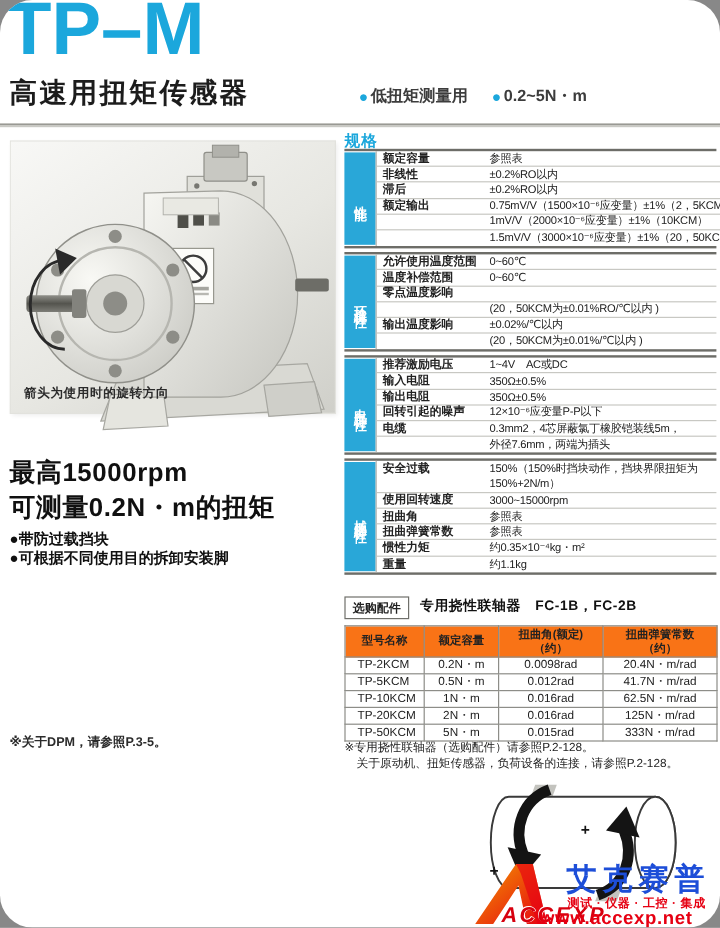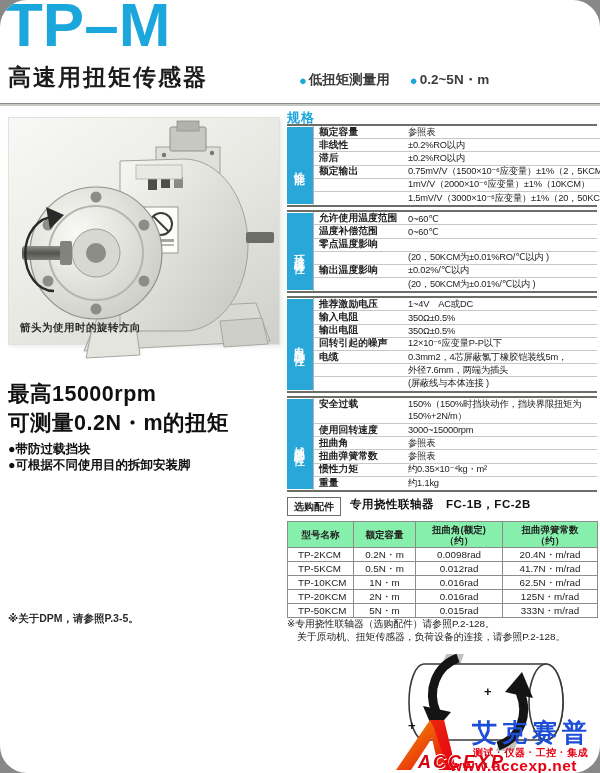--- a/index.html
+++ b/index.html
@@ -47,21 +47,21 @@
   .sval { flex:1; font-size:9.3px; color:#222; white-space:nowrap; letter-spacing:-0.2px; }
 
   
   .accessory { left:287px; top:497px; display:flex; gap:9px; }
   .acc-box { border:1px solid #6f6f6a; font-size:10px; font-weight:700; color:#222; padding:1.5px 6px; }
   .acc-text { font-size:11.5px; font-weight:700; color:#111; letter-spacing:0.5px; }
 
   
   .models { left:287px; top:521px; width:310px; border-collapse:collapse; table-layout:fixed; }
   .models th, .models td { border:1px solid #8d8d88; }
-  .models th { background:#86efac; font-size:9.5px; font-weight:700; color:#222; height:26px;
+  .models th { background:#f97316; font-size:9.5px; font-weight:700; color:#222; height:26px;
     white-space:pre-line; line-height:11px; text-align:center; }
   .models td { font-size:9.8px; color:#222; height:13px; text-align:center; line-height:13px;margin-top:36px; }
   .models td:first-child { text-align:left; padding-left:10px; }
 
   .notes { left:287px; top:617px; font-size:9.8px; color:#222; line-height:13px; }
   .notes .n2 { padding-left:10px; }
 
   
   .cyl { left:394px; top:648px; }
   .watermark { left:388px; top:710px; width:212px; height:63px; }
@@ -241,24 +241,20 @@
             <div class="sname">回转引起的噪声</div>
             <div class="sval">12×10⁻⁶应变量P-P以下</div>
           </div>
           <div class="srow">
             <div class="sname">电缆</div>
             <div class="sval">0.3mm2，4芯屏蔽氯丁橡胶铠装线5m，</div>
           </div>
           <div class="srow">
             <div class="sname"></div>
             <div class="sval">外径7.6mm，两端为插头</div>
-          </div>
-          <div class="srow">
-            <div class="sname"></div>
-            <div class="sval">(屏蔽线与本体连接 )</div>
           </div>
         </div>
       </div>
       <div class="sgroup">
         <div class="slabel">械的特性</div>
         <div class="srows">
           <div class="srow nosep">
             <div class="sname">安全过载</div>
             <div class="sval">150%（150%时挡块动作，挡块界限扭矩为</div>
           </div>

